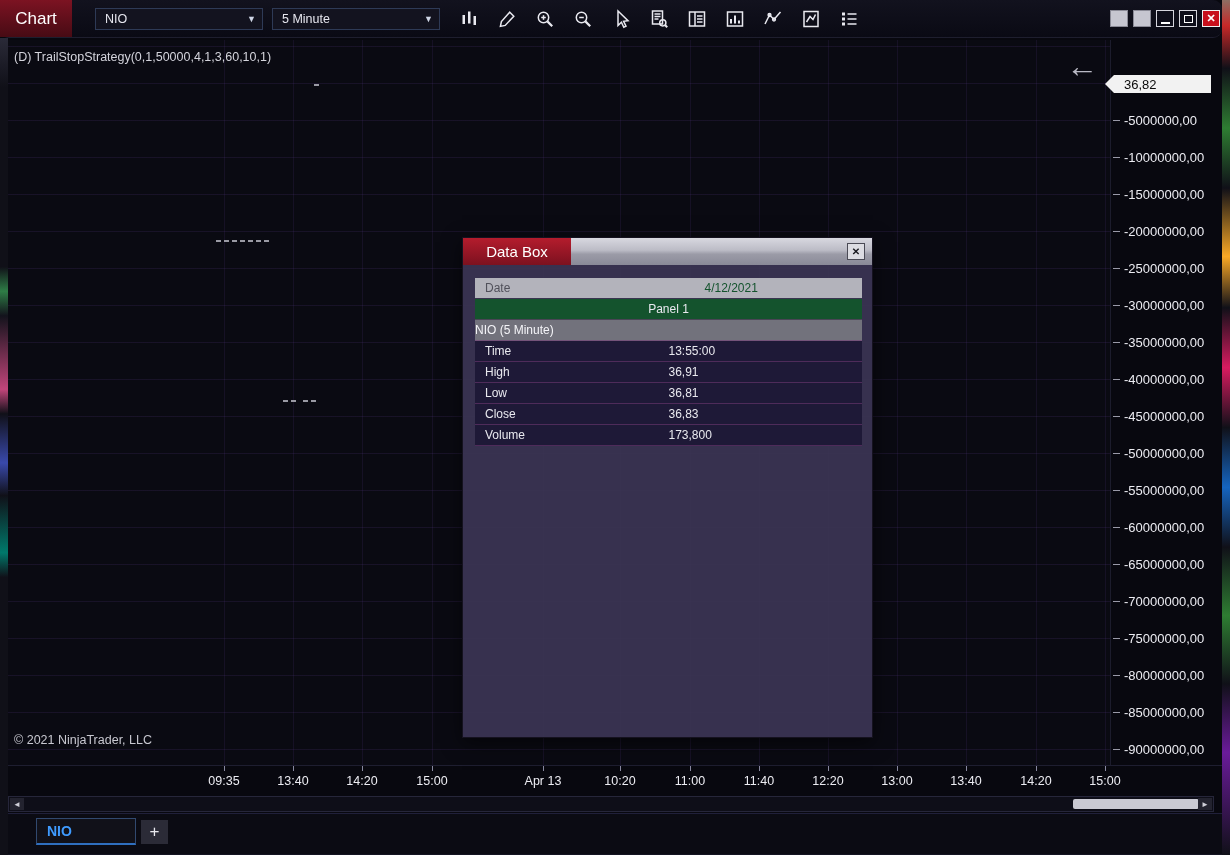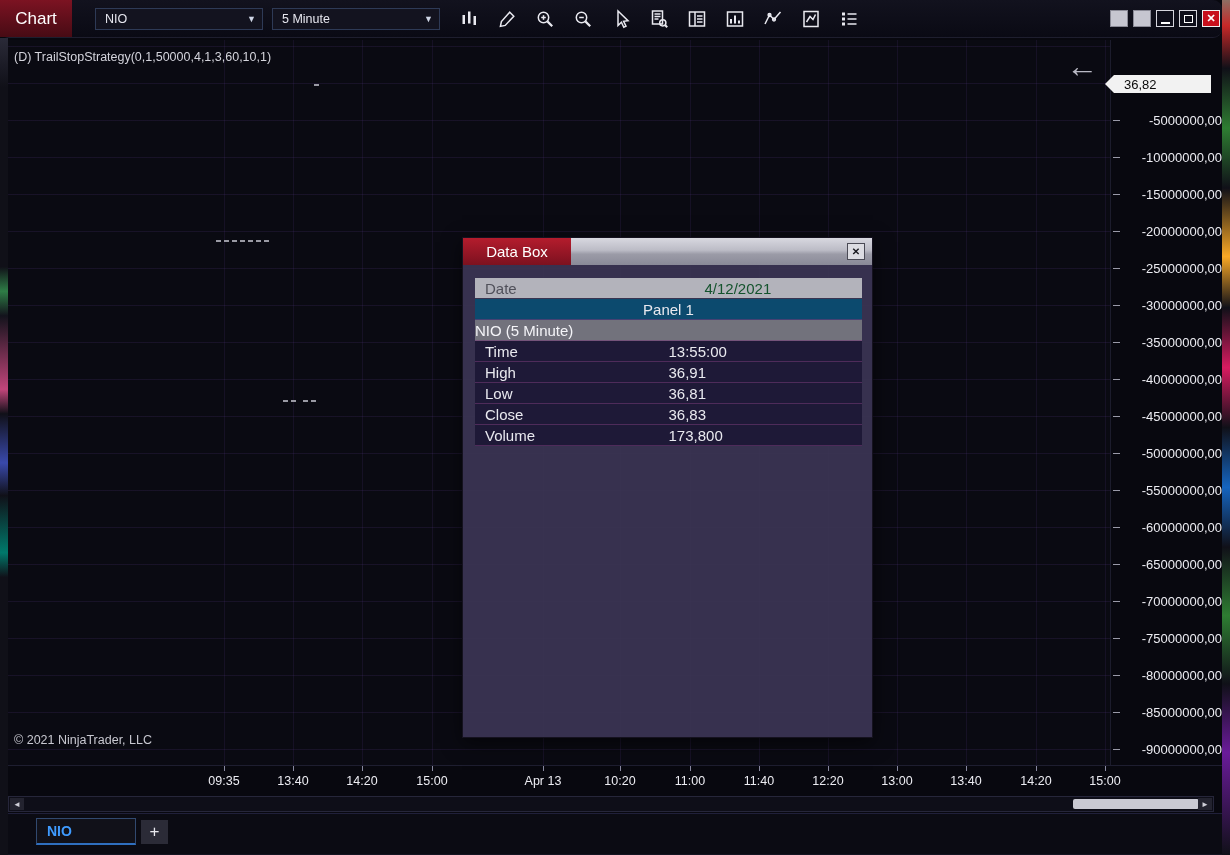--- a/index.html
+++ b/index.html
@@ -37,21 +37,21 @@
       rgba(110,70,170,0.14) 6px, rgba(110,70,170,0.14) 7px, transparent 7px, transparent 37px); }
   .vline { position:absolute; top:0; width:1px; height:100%; background:rgba(110,70,170,0.13); }
   .strategy-label { position:absolute; left:6px; top:10px; color:#d4d4dc; font-size:12.5px; }
   .copyright { position:absolute; left:6px; bottom:18px; color:#c8c8d0; font-size:12.5px;margin-top:38px; }
   .dash-group { position:absolute; display:flex; gap:3px; }
   .dash { width:5px; height:2px; background:#9a9aa4; }
   
   .y-axis { position:absolute; left:1110px; top:40px; width:112px; height:725px; background:#08080f;
     border-left:1px solid #1c1c2c; }
   .y-label { position:absolute; left:0; width:100%; height:16px; display:flex; align-items:center;
-    gap:4px; color:#ececf2; font-size:13px;justify-content:space-between; }
+    gap:4px; color:#ececf2; font-size:13px; }
   .y-tick { width:7px; height:1px; background:#9a9aa8; flex:none; margin-left:2px; }
   .axis-arrow { position:absolute; left:1066px; top:50px; color:#b9b9c4; font-size:32px; line-height:1; }
   .price-marker { position:absolute; left:1114px; top:75px; width:97px; height:18px; background:#f2f2f2;
     color:#0a0a0a; font-size:13px; display:flex; align-items:center; padding-left:10px; }
   .price-notch { position:absolute; left:1105px; top:75px; width:0; height:0;
     border-top:9px solid transparent; border-bottom:9px solid transparent; border-right:9px solid #f2f2f2; }
   
   .x-axis { position:absolute; left:8px; top:765px; width:1214px; height:30px; background:#08080f;
     border-top:1px solid #1e1e30; }
   .x-label { position:absolute; top:8px; transform:translateX(-50%); color:#ececf2; font-size:12.5px; white-space:nowrap; }
@@ -76,27 +76,27 @@
     background:rgba(59,53,84,0.93); border:1px solid #15121f; box-shadow:0 5px 18px rgba(0,0,0,0.55); }
   .db-titlebar { position:absolute; left:0; top:0; width:100%; height:27px;
     background:linear-gradient(180deg,#d8d8e0 0%,#bcbcc6 45%,#9b9ba7 60%,#8a8a98 100%); }
   .db-title { position:absolute; left:0; top:0; width:108px; height:27px;
     background:linear-gradient(180deg,#b41c2d,#7c111f); color:#fff; font-size:15px;
     display:flex; align-items:center; justify-content:center; }
   .db-close { position:absolute; right:7px; top:5px; width:18px; height:17px; background:#dcdce2;
     border:1px solid #4a4a55; color:#16161c; font-size:10px; font-weight:bold;
     display:flex; align-items:center; justify-content:center; }
   .db-rows { position:absolute; left:12px; top:40px; width:387px; }
-  .db-row { height:21px; display:flex; align-items:center; font-size:15px;
+  .db-row { height:21px; display:flex; align-items:center; font-size:12px;
     border-bottom:1px solid rgba(118,58,120,0.55); }
   .db-row .lbl { padding-left:10px; width:50%; }
   .db-row .val { flex:1; }
   .db-row.date { background:#b3b3bb; color:#50505a; border-bottom:1px solid #3a3450; }
   .db-row.date .val { color:#14532d; padding-left:36px; }
-  .db-row.header { background:#0c4a6e; color:#e9e9ef; justify-content:center; }
+  .db-row.header { background:#14532d; color:#e9e9ef; justify-content:center; }
   .db-row.subheader { background:#72727c; color:#f4f4f8; justify-content:flex-start; }
   .db-row.data { background:#1e1937; color:#e9e9ef; }
   
   .left-strip { position:absolute; left:0; top:38px; width:8px; height:817px;
     background:linear-gradient(180deg,#2a2a38 0%,#101018 6%,#101018 28%,#2e7d46 31%,#13131c 34%,
       #c2457a 43%,#101018 46%,#3949ab 52%,#101018 56%,#00796b 63%,#101018 66%,#101018 100%); }
   .right-strip { position:absolute; right:0; top:0; width:8px; height:855px;
     background:linear-gradient(180deg,#8d6e63 0%,#c62828 3%,#101018 8%,#2e7d32 15%,#101018 22%,
       #f9a825 30%,#101018 36%,#d81b60 43%,#101018 50%,#1565c0 57%,#101018 64%,#2e7d32 72%,
       #101018 80%,#6a1b9a 88%,#101018 100%); }

